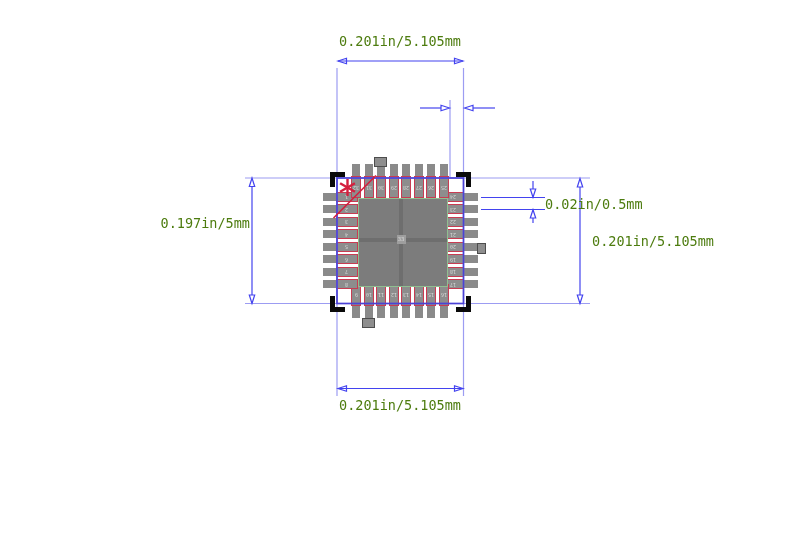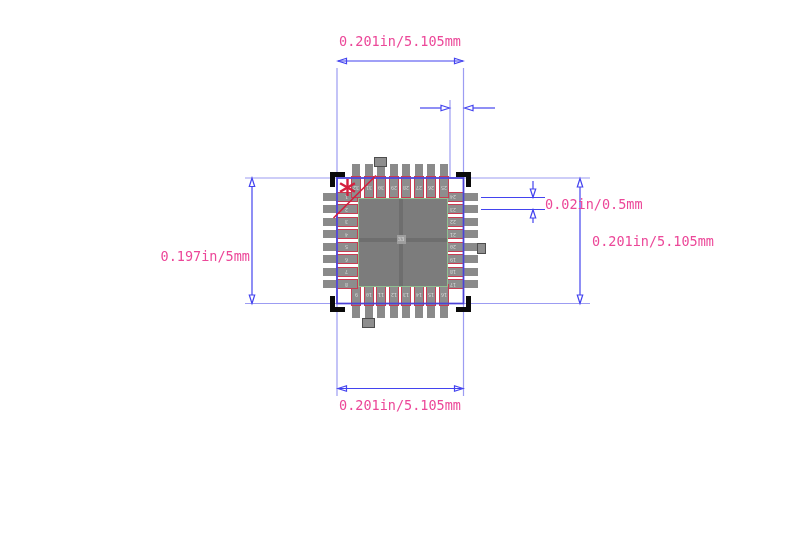--- a/index.html
+++ b/index.html
@@ -27,26 +27,26 @@
   .bracket{position:absolute;width:15px;height:15px;z-index:3;border:0 solid #0a0a0a;}
   .bracket.tl{left:330px;top:172px;border-top-width:5px;border-left-width:5px;}
   .bracket.tr{left:455.5px;top:172px;border-top-width:5px;border-right-width:5px;}
   .bracket.bl{left:330px;top:296px;height:16px;border-bottom-width:5px;border-left-width:5px;}
   .bracket.br{left:455.5px;top:296px;height:16px;border-bottom-width:5px;border-right-width:5px;}
   .fiducial{position:absolute;background:#8e8e8e;border:1.5px solid #4d4d4d;z-index:3;}
   .fiducial.f-top{left:373.5px;top:156.5px;width:13.5px;height:10px;}
   .fiducial.f-bottom{left:362px;top:318px;width:12.5px;height:9.5px;}
   .fiducial.f-right{left:477px;top:242.5px;width:9px;height:11px;}
   .dim-label{
-    position:absolute;color:#ec4899;font-size:13.5px;line-height:1.15;
+    position:absolute;color:#4d7c0f;font-size:13.5px;line-height:1.15;
     white-space:nowrap;z-index:4;letter-spacing:0px;
   }
   .lbl-top-span{left:400px;top:34px;transform:translateX(-50%);}
   .lbl-top-pitch{left:401px;top:82px;}
-  .lbl-left-span{left:150px;top:249px;width:100px;text-align:right;}
+  .lbl-left-span{left:150px;top:216px;width:100px;text-align:right;}
   .lbl-right-pitch{left:545px;top:197px;}
   .lbl-right-span{left:592px;top:234px;}
   .lbl-bottom-span{left:400px;top:398px;transform:translateX(-50%);}
 </style>
 </head>
 <body>
 
 <div class="canvas">
 
   <div id="pads-layer">

